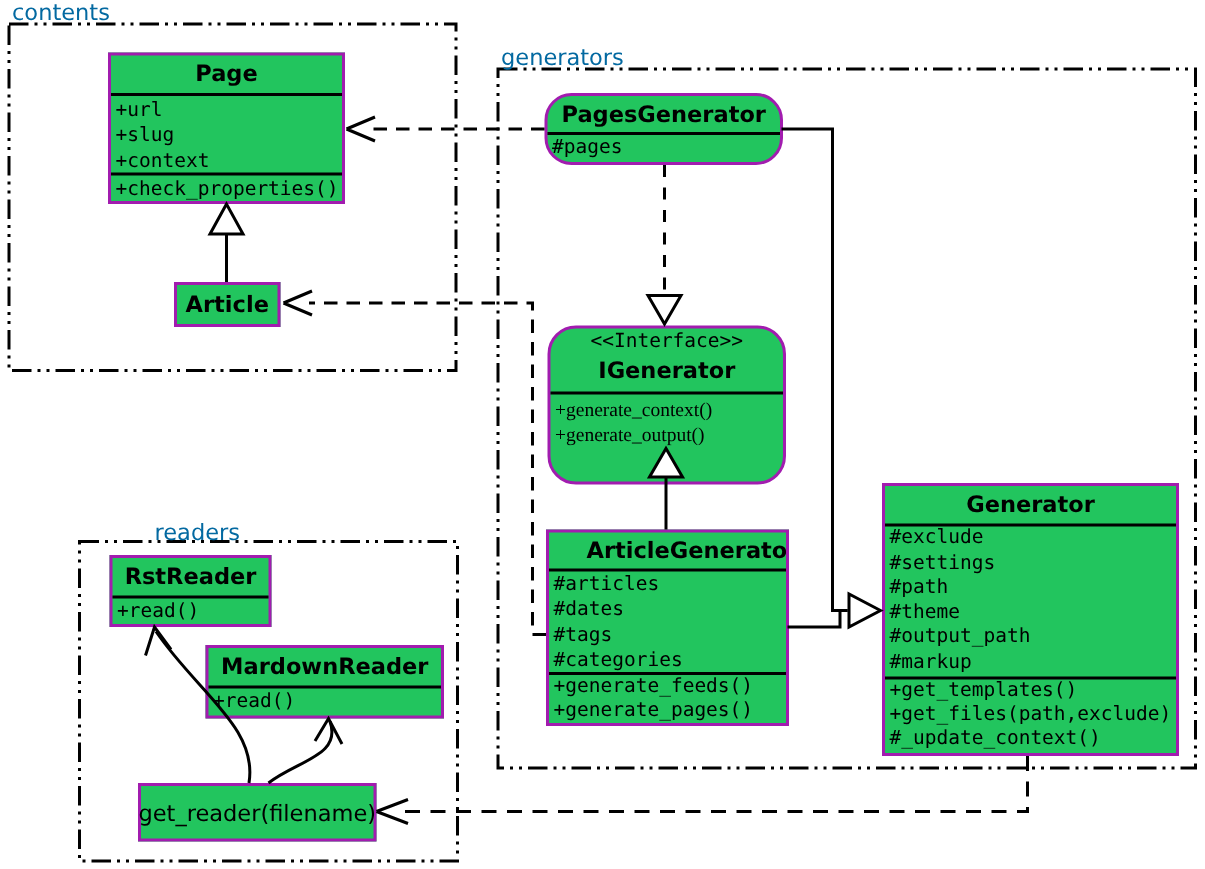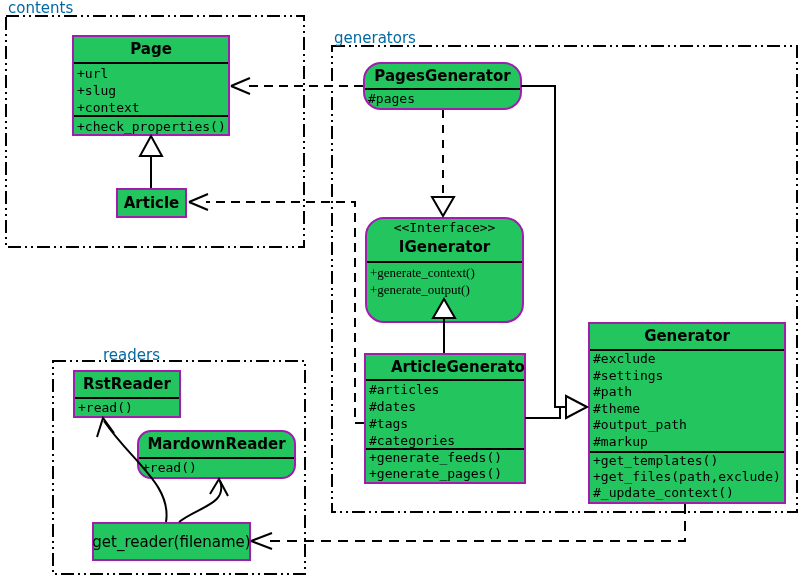--- a/index.html
+++ b/index.html
@@ -100,21 +100,21 @@
     </div>
   </div>
 
   <div class="uml" style="left:73px;top:370px;width:108px;height:48px;">
     <div class="t" style="height:25px;line-height:25px;">RstReader</div>
     <div class="sec" style="height:19px;padding-top:0;">
       <div>+read()</div>
     </div>
   </div>
 
-  <div class="uml" style="left:137px;top:430px;width:159px;height:49px;border-radius:14px;">
+  <div class="uml" style="left:137px;top:430px;width:159px;height:49px;">
     <div class="t" style="height:25px;line-height:25px;">MardownReader</div>
     <div class="sec" style="height:20px;padding-top:0;">
       <div>+read()</div>
     </div>
   </div>
 
   <div class="uml plain" style="left:92px;top:522px;width:159px;height:39px;">
     <span>get_reader(filename)</span>
   </div>
 

